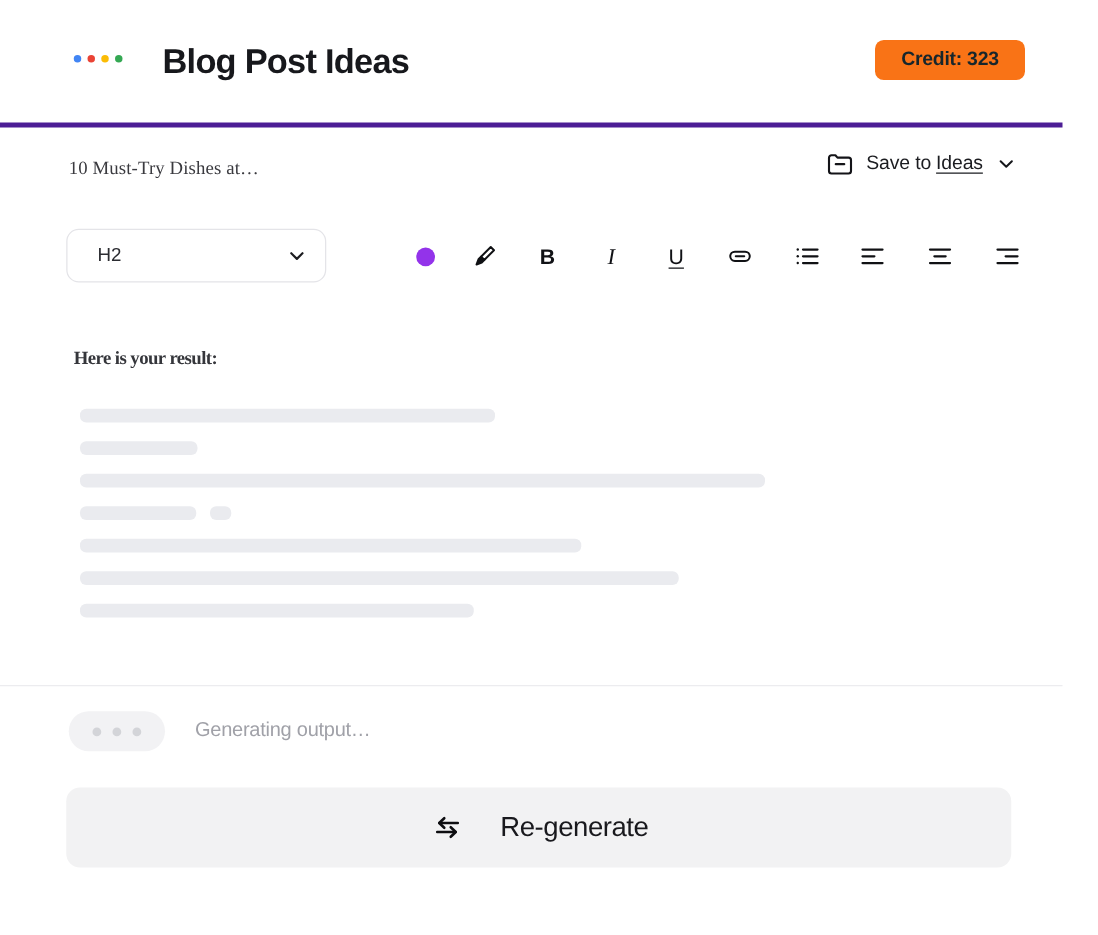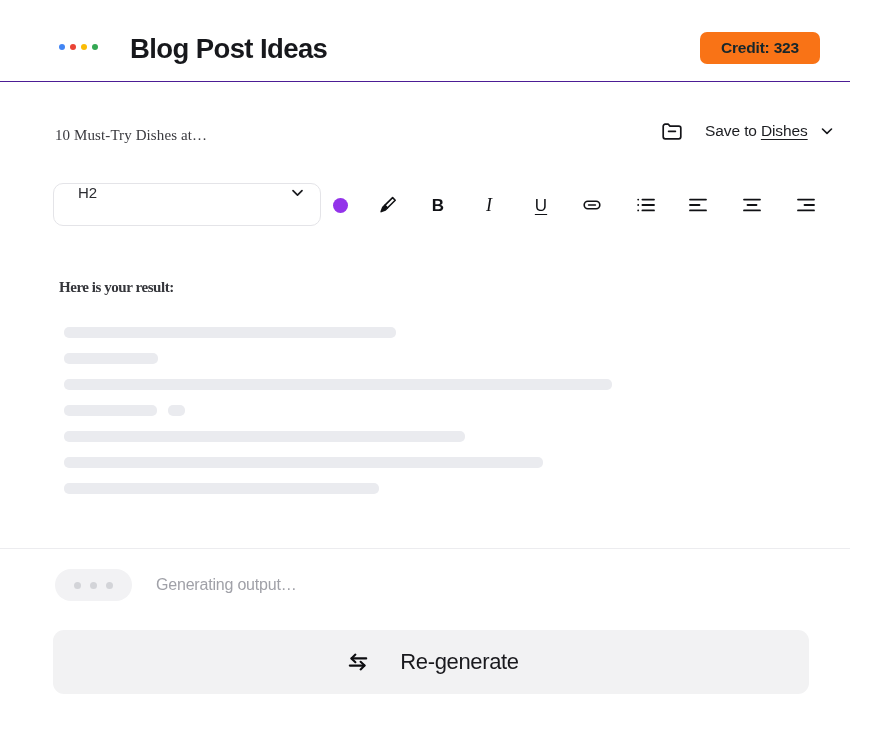--- a/index.html
+++ b/index.html
@@ -18,22 +18,22 @@
     width: 878px;
     height: 748px;
     background: #ffffff;
   }
 
   
   .header {
     position: absolute;
     left: 0; top: 0;
     width: 850px;
-    height: 82px;
-    border-bottom: 1px solid #4c1d95;
+    height: 102px;
+    border-bottom: 4px solid #4c1d95;
     display: flex;
     align-items: center;
   }
 
   .logo-dots {
     position: absolute;
     left: 59px;
     top: 44px;
     display: flex;
     align-items: center;
@@ -96,37 +96,36 @@
     height: 26px;
   }
   .save-row .folder-icon { display: block; width: 24px; height: 24px; }
   .save-label {
     font-size: 15.5px;
     color: #1b1c20;
     letter-spacing: -0.1px;
     display: flex;
     align-items: baseline;
     gap: 4px;
-    margin-left: 12px;
   }
   .save-label u { text-decoration: underline; text-underline-offset: 2.5px; }
   .save-row .chev { display: block; width: 16px; height: 16px; margin-left: 2px; }
 
   
   .select-h2 {
     position: absolute;
     left: 53px;
     top: 183px;
-    width: 268px;
+    width: 208px;
     height: 43px;
     border: 1px solid #e4e4e8;
     border-radius: 10px;
     background: #fff;
     display: flex;
-    align-items: flex-start;
+    align-items: center;
     padding: 0 14px 0 24px;
     justify-content: space-between;
   }
   .select-h2 span {
     font-size: 15px;
     color: #2b2c31;
     letter-spacing: -0.1px;
   }
   .select-h2 .chev { display: block; width: 17px; height: 17px; }
 
@@ -278,21 +277,21 @@
 
   <div class="save-row">
     <span class="folder-icon">
       <svg width="24" height="24" viewBox="0 0 24 24" fill="none" stroke="#141418" stroke-width="1.7" stroke-linecap="round" stroke-linejoin="round">
         <path d="M3.2 7.2a2 2 0 0 1 2-2h3.1l1.7 1.9h8.8a2 2 0 0 1 2 2v8.7a2 2 0 0 1-2 2H5.2a2 2 0 0 1-2-2z"></path>
         <line x1="8.6" y1="12.3" x2="15.4" y2="12.3"></line>
       </svg>
     </span>
     <span class="save-label">
       <span>Save to</span>
-        <u>Dishes</u>
+        <u>Ideas</u>
     </span>
     <span class="chev">
       <svg width="16" height="16" viewBox="0 0 16 16" fill="none" stroke="#15161a" stroke-width="1.6" stroke-linecap="round" stroke-linejoin="round">
         <polyline points="3.5,6 8,10.4 12.5,6"></polyline>
       </svg>
     </span>
   </div>
 
   <div class="select-h2">
     <span>H2</span>

